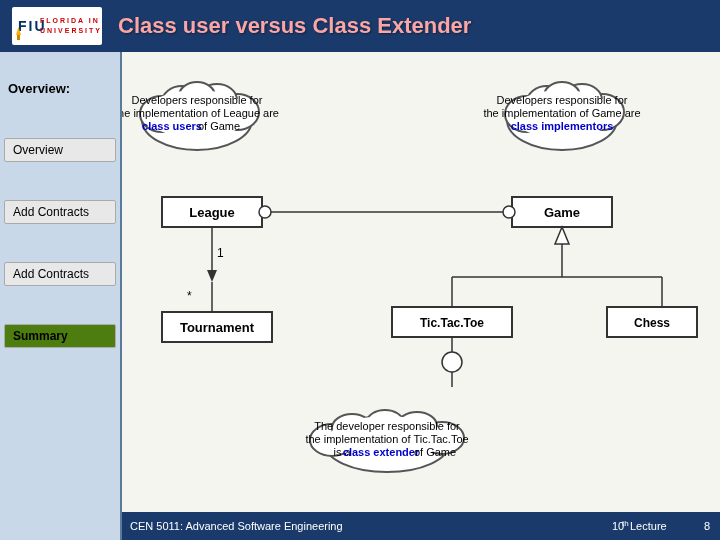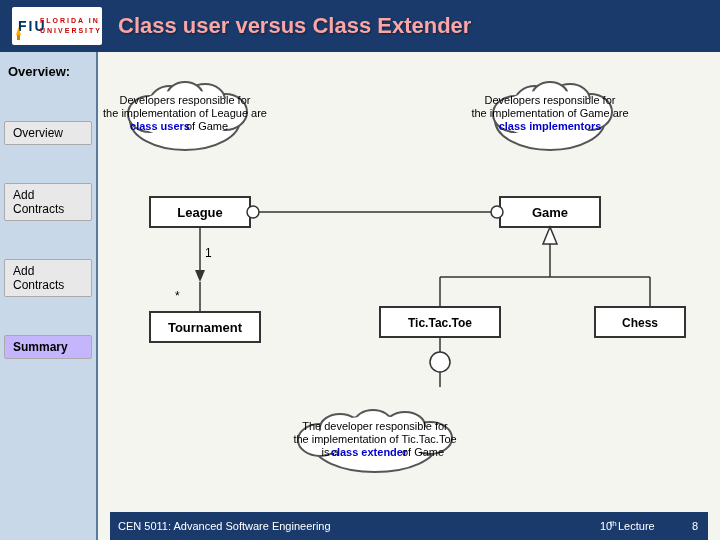--- a/index.html
+++ b/index.html
@@ -48,24 +48,24 @@
     }
 
     
     #main {
       display: flex;
       height: 488px;
     }
 
     
     #sidebar {
-      width: 98px;
+      width: 122px;
       background: #c8d8e8;
       border-right: 2px solid #5a7a9a;
-      padding: 10px 4px;
+      padding: 27px 4px;
       display: flex;
       flex-direction: column;
       gap: 3px;
     }
     .sidebar-label {
       font-weight: bold;
       font-size: 13px;
       color: #000;
       padding: 2px 4px;
       margin-bottom: 2px;
@@ -74,21 +74,21 @@
       background: #e8e8e8;
       border: 1px solid #aaa;
       padding: 4px 8px;
       font-size: 12px;
       color: #000;
       cursor: pointer;
       border-radius: 2px;
       margin-top: 35px;
     }
     .sidebar-item.active {
-      background: #c4b5fd;
+      background: #4d7c0f;
       font-weight: bold;
     }
 
     
     #content {
       flex: 1;
       padding: 18px 14px;
       background: #f5f5f0;
       position: relative;
       overflow: hidden;

